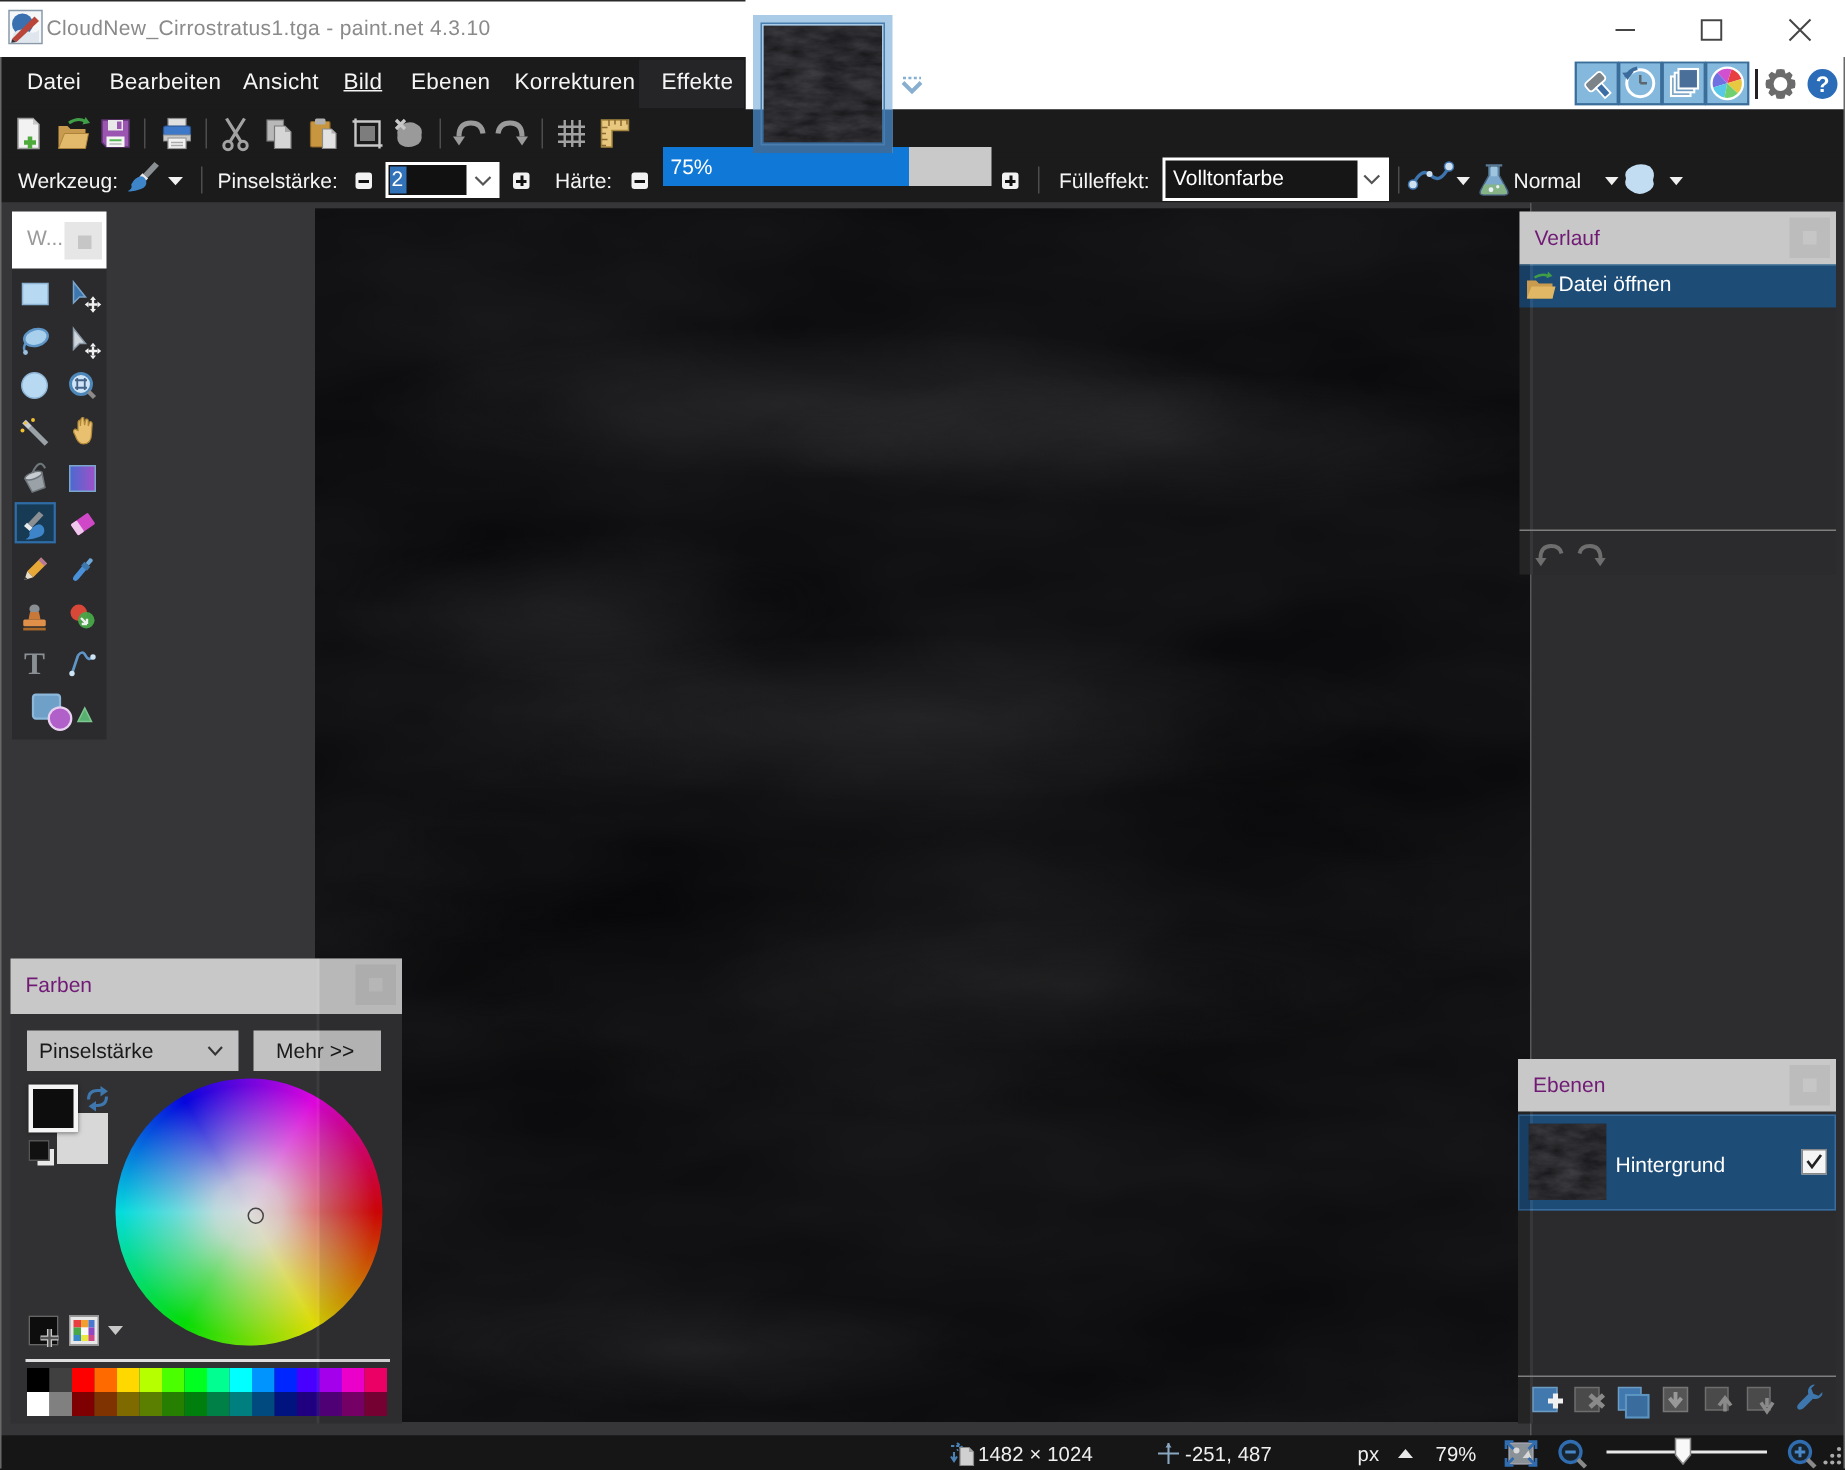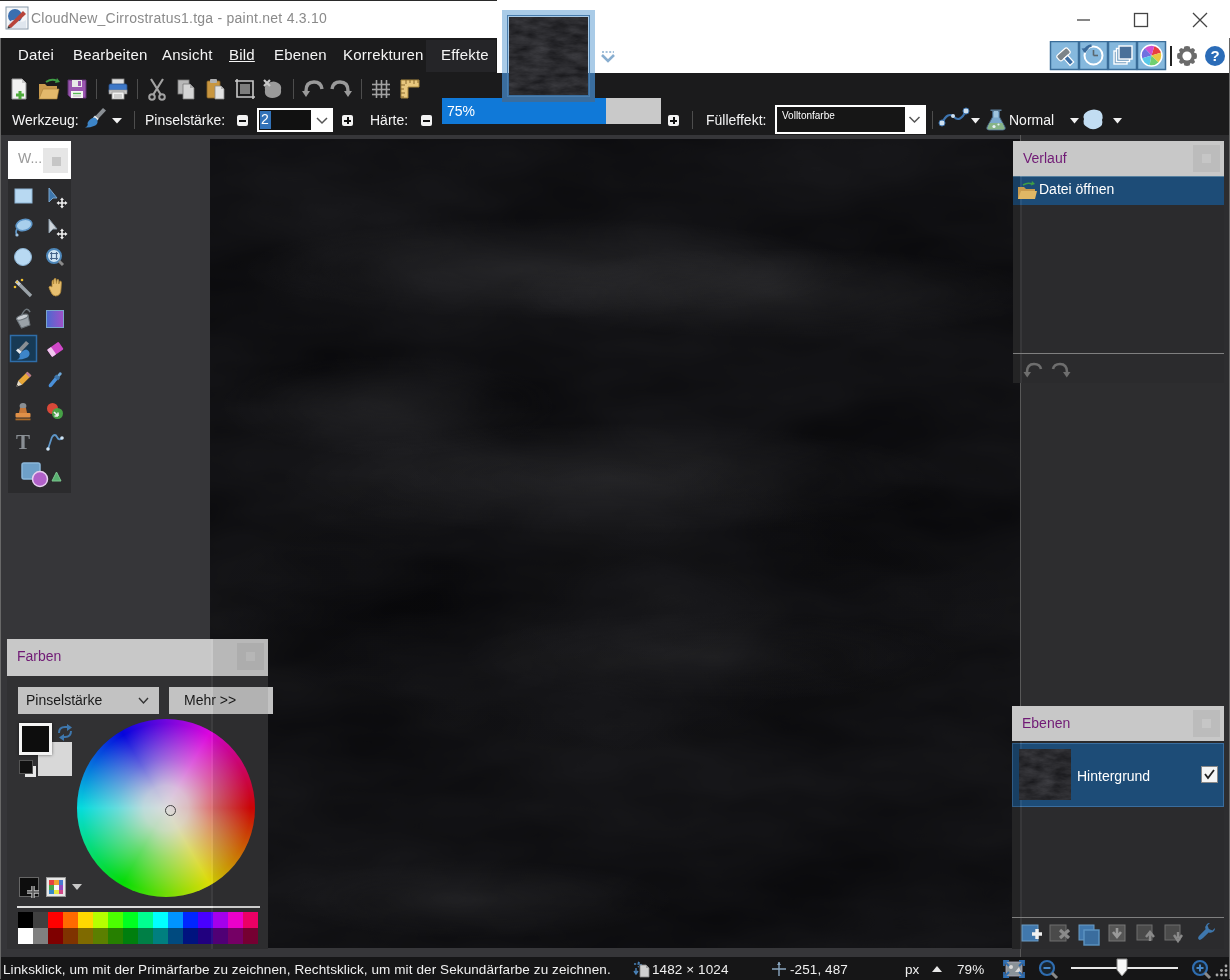--- a/index.html
+++ b/index.html
@@ -213,21 +213,21 @@
 <div class="abs smbtn" style="left:421px;top:115px;"></div>
 <div class="abs" style="left:442px;top:98px;width:219px;height:26px;background:#c9c9c9;">
   <div class="abs" style="left:0;top:0;width:164px;height:26px;background:#1079d8;"></div>
   <div class="abs" style="left:5px;top:5px;color:#fff;font-size:14px;">75%</div>
 </div>
 <div class="abs smbtn plus" style="left:668px;top:115px;"></div>
 <div class="abs" style="left:692px;top:111px;width:1px;height:18px;background:#4d4d4d;"></div>
 <div class="abs lbl" style="left:706px;top:112px;">Fülleffekt:</div>
 <div class="abs" style="left:775px;top:105px;width:151px;height:29px;background:#fff;">
   <div class="abs" style="left:2px;top:2px;width:128px;height:25px;background:#161616;"></div>
-  <div class="abs" style="left:7px;top:5px;color:#fff;font-size:10px;">Volltonfarbe</div>
+  <div class="abs" style="left:7px;top:5px;color:#fff;font-size:14px;">Volltonfarbe</div>
   <svg class="abs" style="left:130px;top:2px;" width="19" height="25">
       <path d="M4.5 10 L9.5 15 L14.5 10" stroke="#555" stroke-width="1.5" fill="none"></path>
     </svg>
 </div>
 <div class="abs" style="left:932px;top:111px;width:1px;height:18px;background:#4d4d4d;"></div>
 <div class="abs lbl" style="left:1009px;top:112px;">Normal</div>
 <svg class="abs" style="left:85px;top:105px;" width="50" height="30">
 
   <path d="M18 3 L21 5.5 L13.5 13.5 L10.5 11 Z" fill="#8a8f94"></path>
   <path d="M10 10.5 L13.8 13.8 L11.8 16 L8 12.6 Z" fill="#e8eaec"></path>
@@ -556,21 +556,21 @@
       <span class="pclose"></span>
     </div>
 
   <div class="abs" style="left:11px;top:48px;width:141px;height:27px;background:#c2c2c2;">
     <span class="abs" style="left:8px;top:5px;font-size:14px;color:#1a1a1a;">Pinselstärke</span>
     <svg class="abs" style="left:118px;top:7px;" width="16" height="14">
         <path d="M3 4 L7.5 9 L12 4" stroke="#333" stroke-width="1.4" fill="none"></path>
       </svg>
   </div>
 
-  <div class="abs" style="left:162px;top:48px;width:104px;height:27px;background:#c2c2c2;">
+  <div class="abs" style="left:162px;top:48px;width:85px;height:27px;background:#c2c2c2;">
     <span class="abs" style="left:15px;top:5px;font-size:14px;color:#1a1a1a;">Mehr &gt;&gt;</span>
   </div>
 
   <div class="abs" style="left:31px;top:103px;width:34px;height:34px;background:#d8d8d8;"></div>
   <div class="abs" style="left:12px;top:84px;width:27px;height:26px;background:#0d0d0d;border:3px solid #f5f5f5;box-shadow:0 0 3px rgba(0,0,0,0.5);"></div>
   <svg class="abs" style="left:48px;top:85px;" width="22" height="18">
     <path d="M4 9 Q4 3 10 3 L13 3" stroke="#3e77ad" stroke-width="2" fill="none"></path>
     <path d="M12 0 L17 3.5 L12 7 Z" fill="#3e77ad"></path>
     <path d="M16 7 Q16 13 10 13 L8 13" stroke="#3e77ad" stroke-width="2" fill="none"></path>
     <path d="M9 10 L4 13.5 L9 17 Z" fill="#3e77ad"></path>
@@ -642,21 +642,20 @@
       <div style="position:absolute;left:195px;top:16px;width:15px;height:16px;background:#57007F"></div>
       <div style="position:absolute;left:210px;top:16px;width:15px;height:16px;background:#7F006E"></div>
       <div style="position:absolute;left:225px;top:16px;width:15px;height:16px;background:#7F0037"></div>
     </div>
 
   <div class="abs" style="left:204px;top:0;width:2px;height:310px;background:rgba(255,255,255,0.055);z-index:5;"></div>
   <div class="abs" style="left:206px;top:0;width:55px;height:310px;background:rgba(0,0,0,0.08);z-index:5;"></div>
 </div>
 
 <div class="abs" id="statusbar">
-  <span style="position:absolute;left:3px;top:5px;">Linksklick, um mit der Primärfarbe zu zeichnen, Rechtsklick, um mit der Sekundärfarbe zu zeichnen.</span>
   <span style="position:absolute;left:652px;top:5px;">1482 × 1024</span>
   <span style="position:absolute;left:790px;top:5px;">-251, 487</span>
   <span style="position:absolute;left:905px;top:5px;text-align:center;">px</span>
   <span style="position:absolute;left:957px;top:5px;">79%</span>
   <svg class="abs" style="left:632px;top:2px;" width="22" height="19">
     <path d="M2 5 L8 5 M6 3 L9 5.5 L6 8" stroke="#4a82b8" stroke-width="1.4" fill="none" stroke-dasharray="2.2 1.2"></path>
     <path d="M4 9 L4 14 M2 12 L4 15 L6 12" stroke="#4a82b8" stroke-width="1.4" fill="none"></path>
     <path d="M8 6 L14 6 L17 9 L17 18 L8 18 Z" fill="#d0d0d0" stroke="#888" stroke-width="0.8"></path>
     <path d="M14 6 L14 9 L17 9 Z" fill="#a0a0a0"></path>
   </svg>

